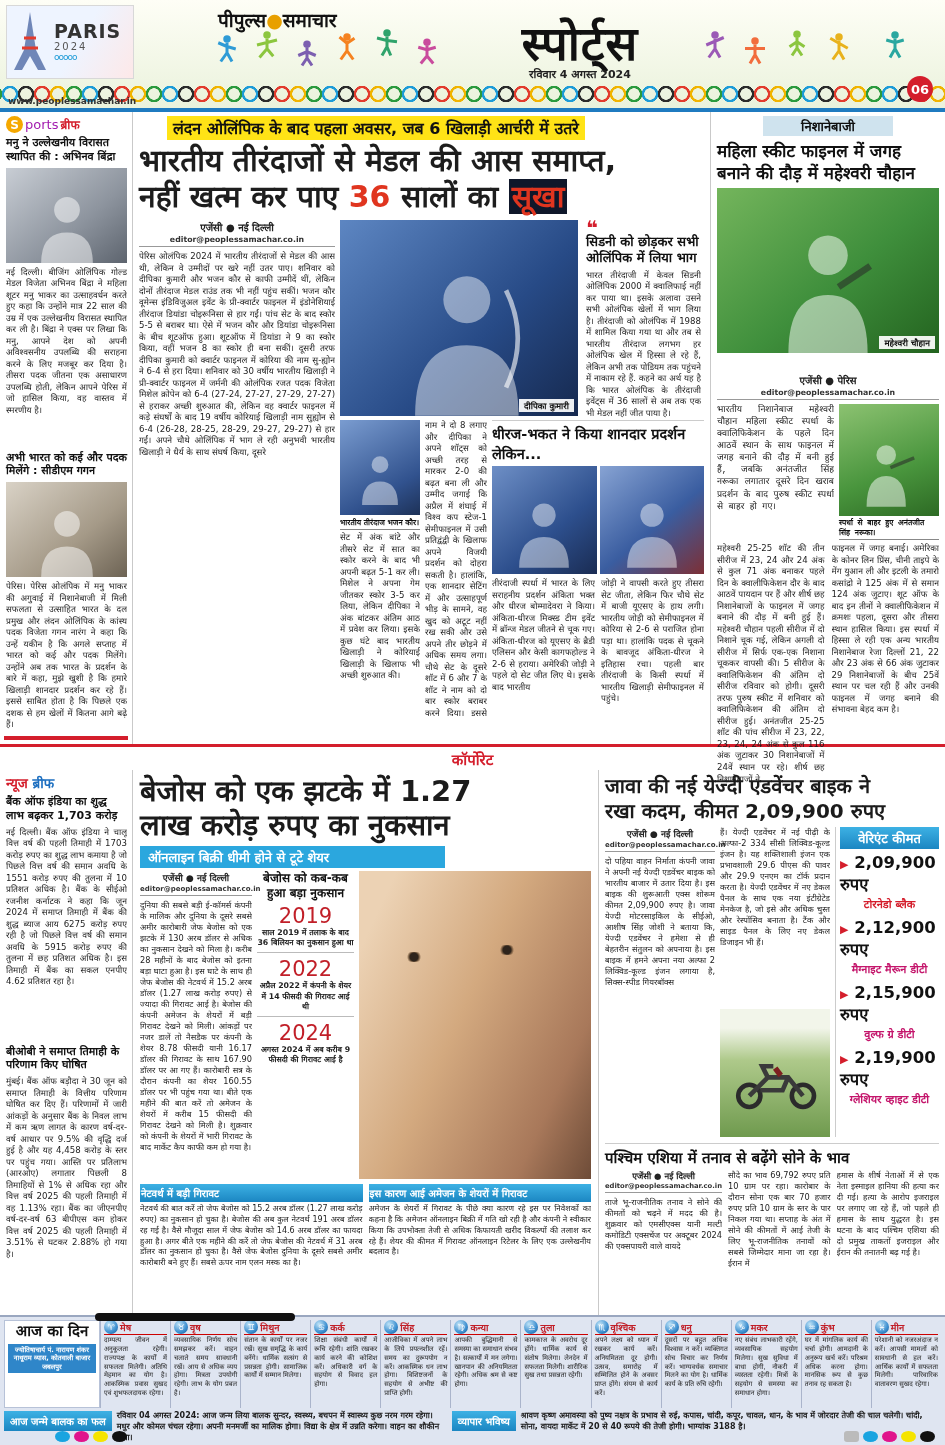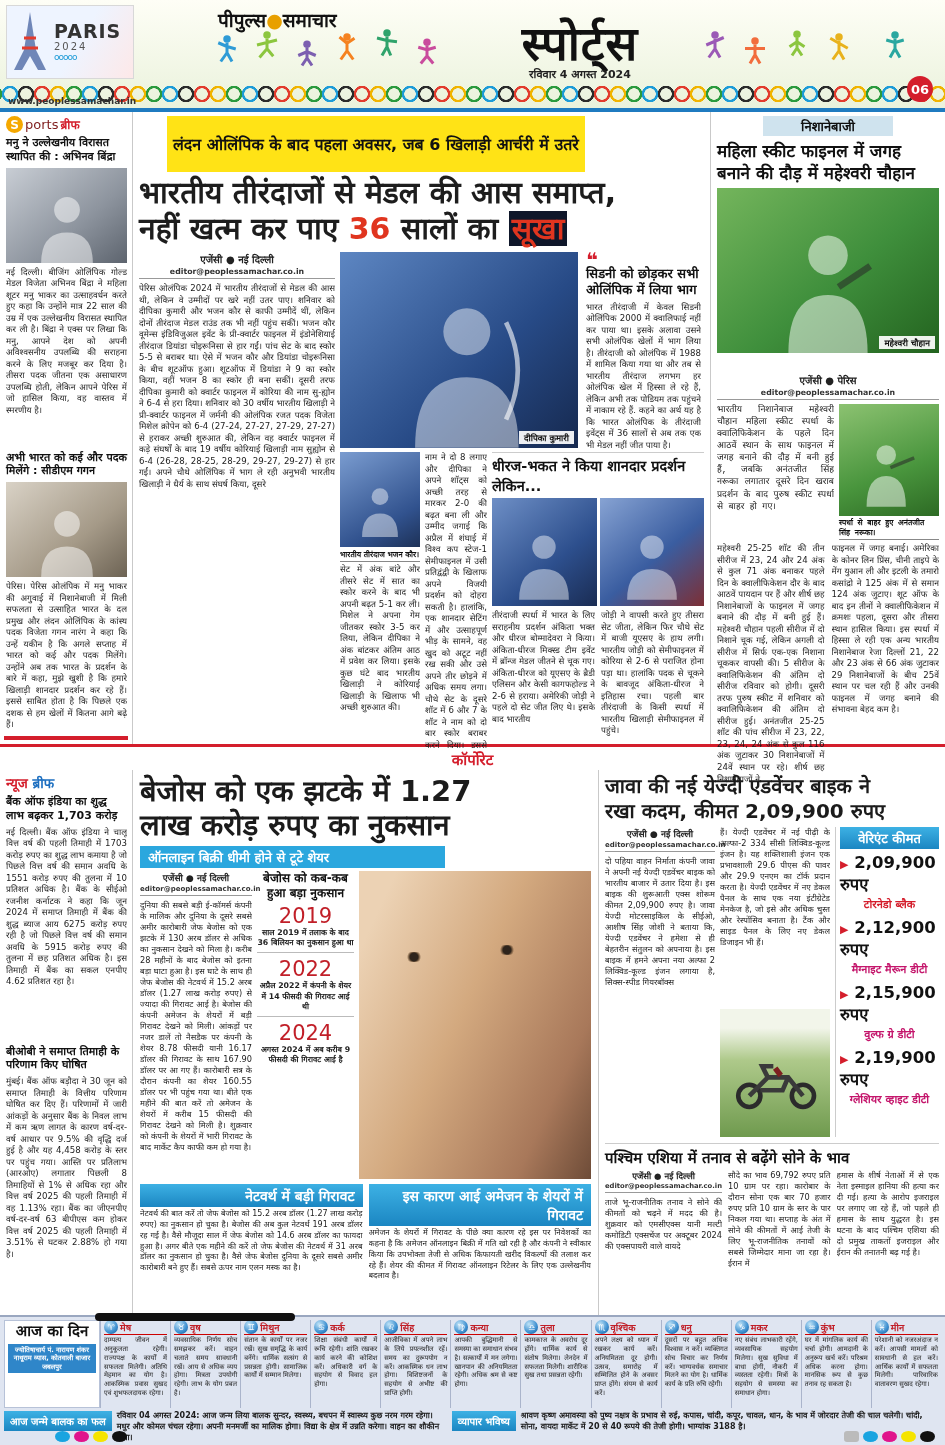--- a/index.html
+++ b/index.html
@@ -40,29 +40,29 @@
   .email { text-align:center; font-size:7.8px; font-weight:700; color:#333; border-bottom:1px solid #999; padding-bottom:2px; margin:1px 0 4px; }
   .photo { position:relative; overflow:hidden; }
   .photo svg.person { position:absolute; left:50%; bottom:0; transform:translateX(-50%); width:70%; height:80%; }
   .cap-badge { position:absolute; right:4px; bottom:4px; background:rgba(255,255,255,.92); color:#111; font-size:8.5px; font-weight:700; padding:1px 5px; }
   .cap-line { font-size:7.6px; font-weight:700; color:#111; border-bottom:1px solid #888; padding:1px 0 2px; }
 
   
   .lbrief { width:133px; flex:0 0 auto; border-right:1px solid #c9c9c9; padding:4px 5px 0 6px; position:relative; }
   .sb-head { display:flex; align-items:center; gap:2px; margin-bottom:3px; }
   .sb-s { width:17px; height:17px; border-radius:50%; background:#f5a800; color:#fff; font-weight:800; font-size:12px; display:flex; align-items:center; justify-content:center; }
-  .sb-ports { font-size:13px; color:#7f1d1d; }
+  .sb-ports { font-size:13px; color:#a21caf; }
   .sb-brief { font-size:12px; font-weight:800; color:#d41e2c; }
   .lb-h { font-size:11px; font-weight:800; line-height:1.25; color:#111; margin:3px 0 4px; }
   .lb-photo { height:95px; margin-bottom:4px; }
   .lbrief:after { content:""; position:absolute; left:4px; right:4px; bottom:4px; height:4px; background:#d41e2c; }
 
   
   .center { width:578px; flex:0 0 auto; padding:4px 6px 0; border-right:1px solid #c9c9c9; }
-  .kicker { display:inline-block; background:#ffe316; font-size:16px; font-weight:800; color:#111; padding:17px 6px; margin:0 0 3px 28px; }
+  .kicker { display:inline-block; background:#ffe316; font-size:16px; font-weight:800; color:#111; padding:1px 6px; margin:0 0 3px 28px; }
   .arch-head { font-size:30px; line-height:1.2; font-weight:800; color:#1d1d1d; margin-bottom:5px; }
   .arch-head .rednum, .arch-head .redword { color:#e0351f; }
   .arch-head .redword { background:#0f172a; padding:0 3px; }
   .main-row { display:flex; gap:5px; height:502px; }
   .c1 { width:196px; flex:0 0 auto; }
   .rregion { flex:1; display:flex; flex-direction:column; gap:4px; }
   .rr1 { display:flex; gap:5px; height:196px; }
   .mainphoto { width:238px; flex:0 0 auto; background:linear-gradient(135deg,#5d86c2,#274a86 60%,#16294f); }
   .sidebox { flex:1; padding:2px 3px; }
   .sidebox .qmark { color:#d41e2c; font-size:20px; font-weight:800; line-height:.6; }
@@ -105,21 +105,21 @@
   .bz-c1 { width:112px; flex:0 0 auto; }
   .bz-tl { width:97px; flex:0 0 auto; text-align:center; }
   .bz-tl-title { font-size:12px; font-weight:800; color:#111; line-height:1.2; margin-bottom:3px; }
   .bz-year { font-size:21px; font-weight:400; color:#c11f28; margin-top:4px; }
   .bz-yeartxt { font-size:7.8px; font-weight:700; color:#222; line-height:1.3; border-bottom:1px solid #bbb; padding-bottom:4px; }
   .bz-photo { flex:1; background:linear-gradient(115deg,#ecd2b4 10%,#d3a97f 45%,#a8785a 80%,#6e4c38);
     position:relative; }
   .bz-photo .eye { position:absolute; width:26px; height:10px; border-radius:50%; background:radial-gradient(circle at 50% 50%, #2e241c 0 4px, #6b5138 5px, rgba(0,0,0,0) 7px); }
   .bz-boxes { display:flex; gap:6px; margin-top:5px; }
   .bz-box { flex:1; }
-  .bz-box-title { background:linear-gradient(#3db1e4,#1b86c2); color:#fff; font-size:14px; font-weight:800; text-align:right; padding:2px 8px; margin-bottom:2px; }
+  .bz-box-title { background:linear-gradient(#3db1e4,#1b86c2); color:#fff; font-size:10px; font-weight:800; text-align:left; padding:2px 1px; margin-bottom:2px; }
   .yezdi { flex:1; padding:4px 6px 0; }
   .yz-head { font-size:20px; font-weight:800; line-height:1.25; color:#1b1b1b; margin-bottom:3px; }
   .yz-row { display:flex; gap:5px; }
   .yz-c { width:110px; flex:0 0 auto; }
   .yz-var { flex:1; border-left:1px solid #ccc; padding-left:4px; }
   .yz-var-title { background:linear-gradient(#3db1e4,#1b86c2); color:#fff; font-size:13px; font-weight:800; text-align:center; padding:2px 0; margin-bottom:4px; }
   .yz-price { font-size:16.5px; font-weight:800; color:#111; }
   .yz-price .arrow { color:#d41e2c; font-size:11px; }
   .yz-vname { font-size:11px; font-weight:800; color:#c4156b; text-align:center; margin:1px 0 7px; }
   .yz-vname.black { color:#d41e2c; }

